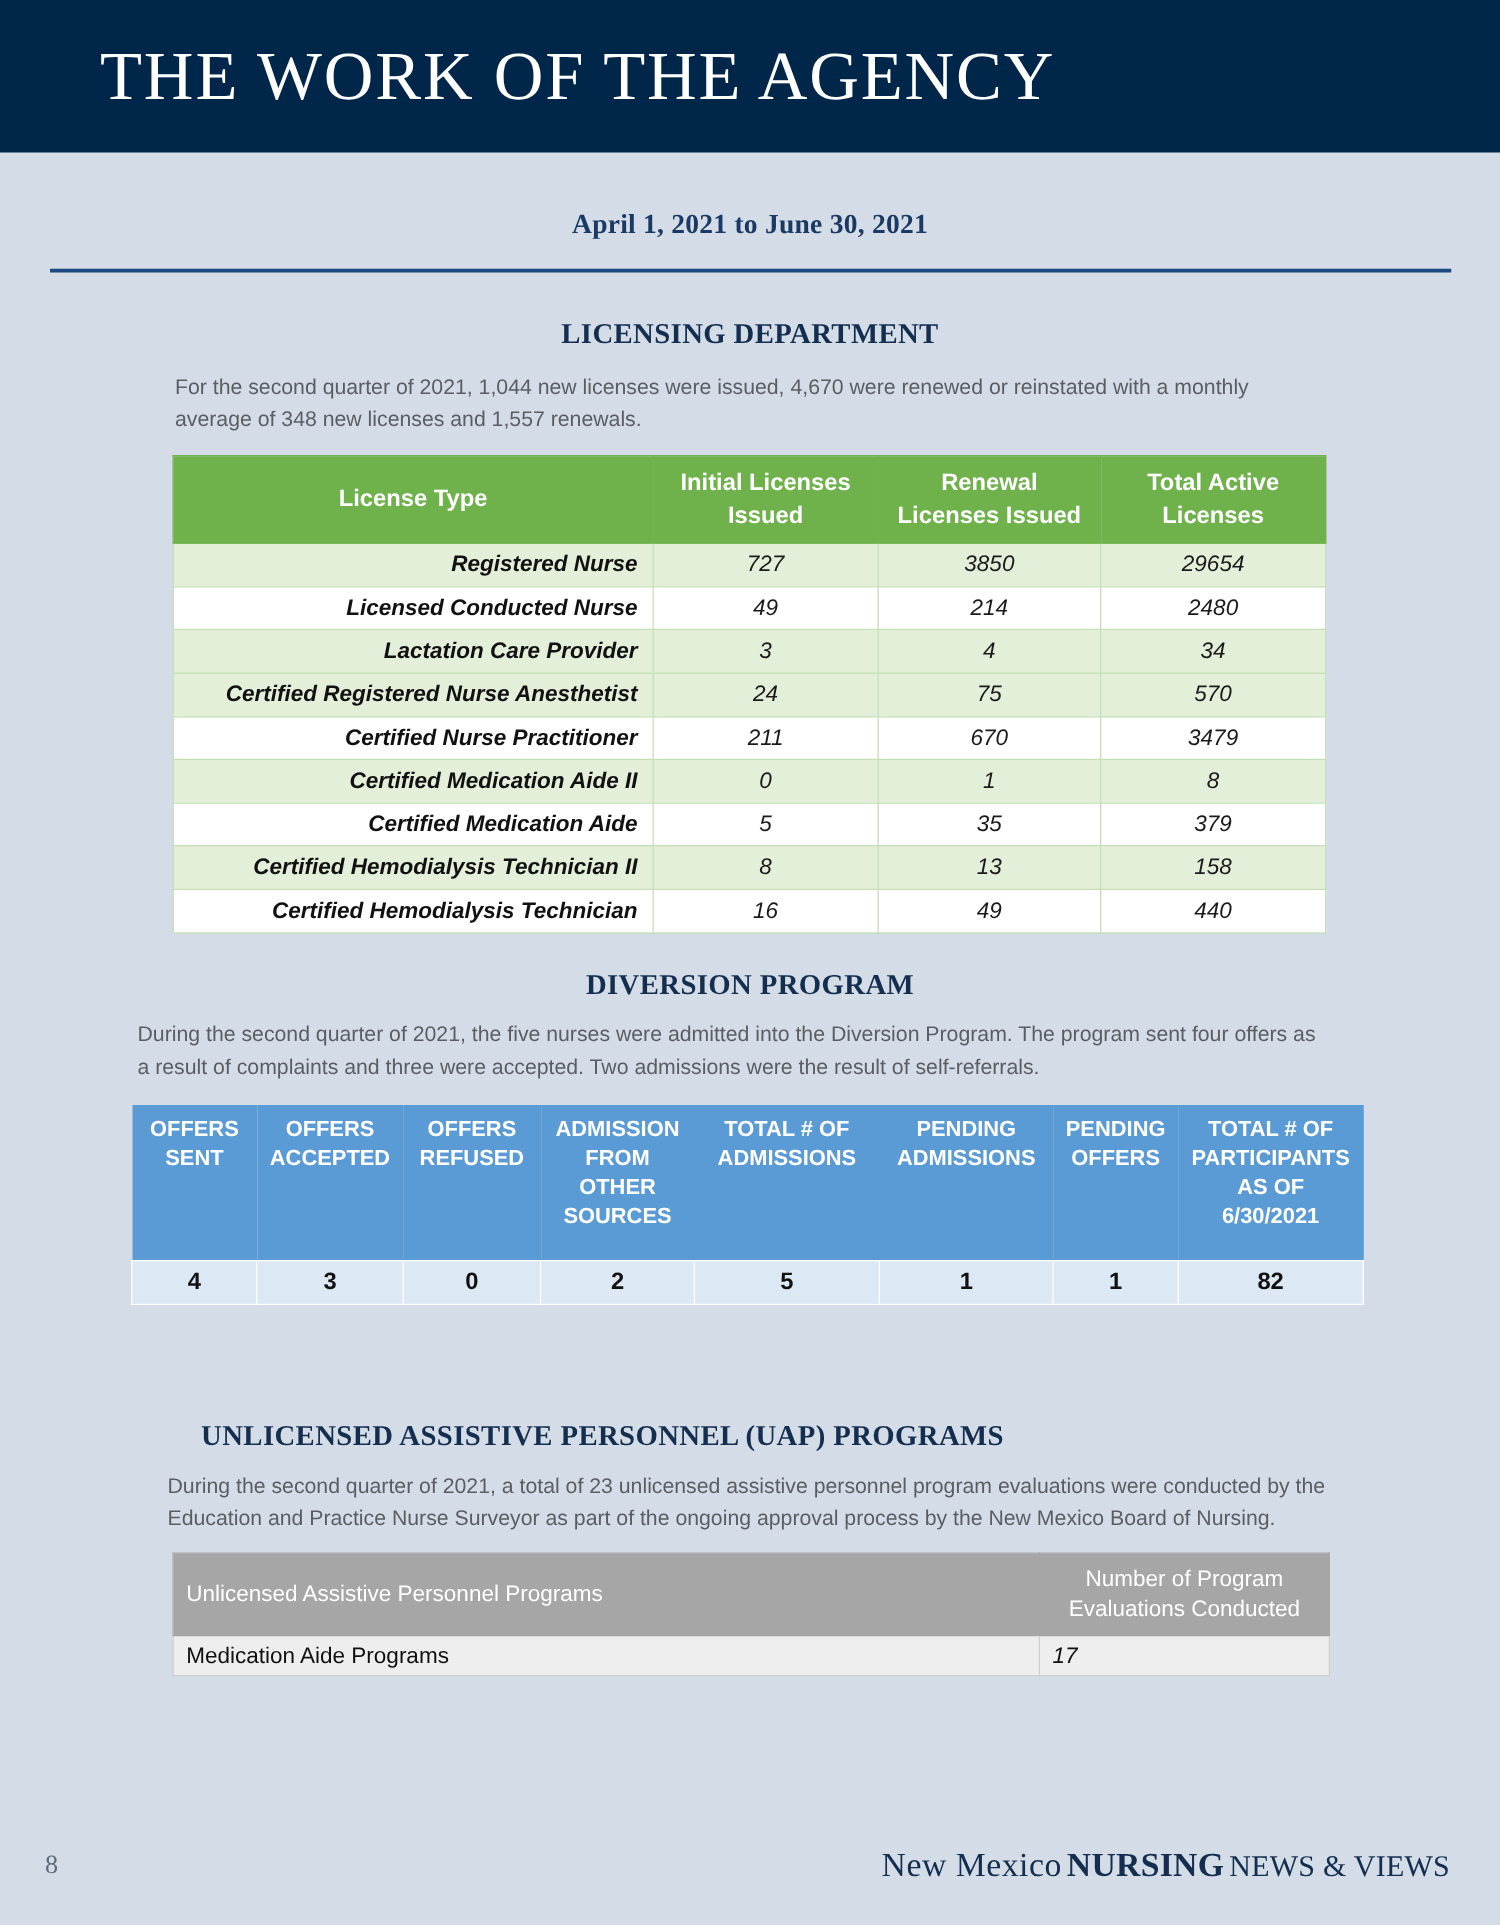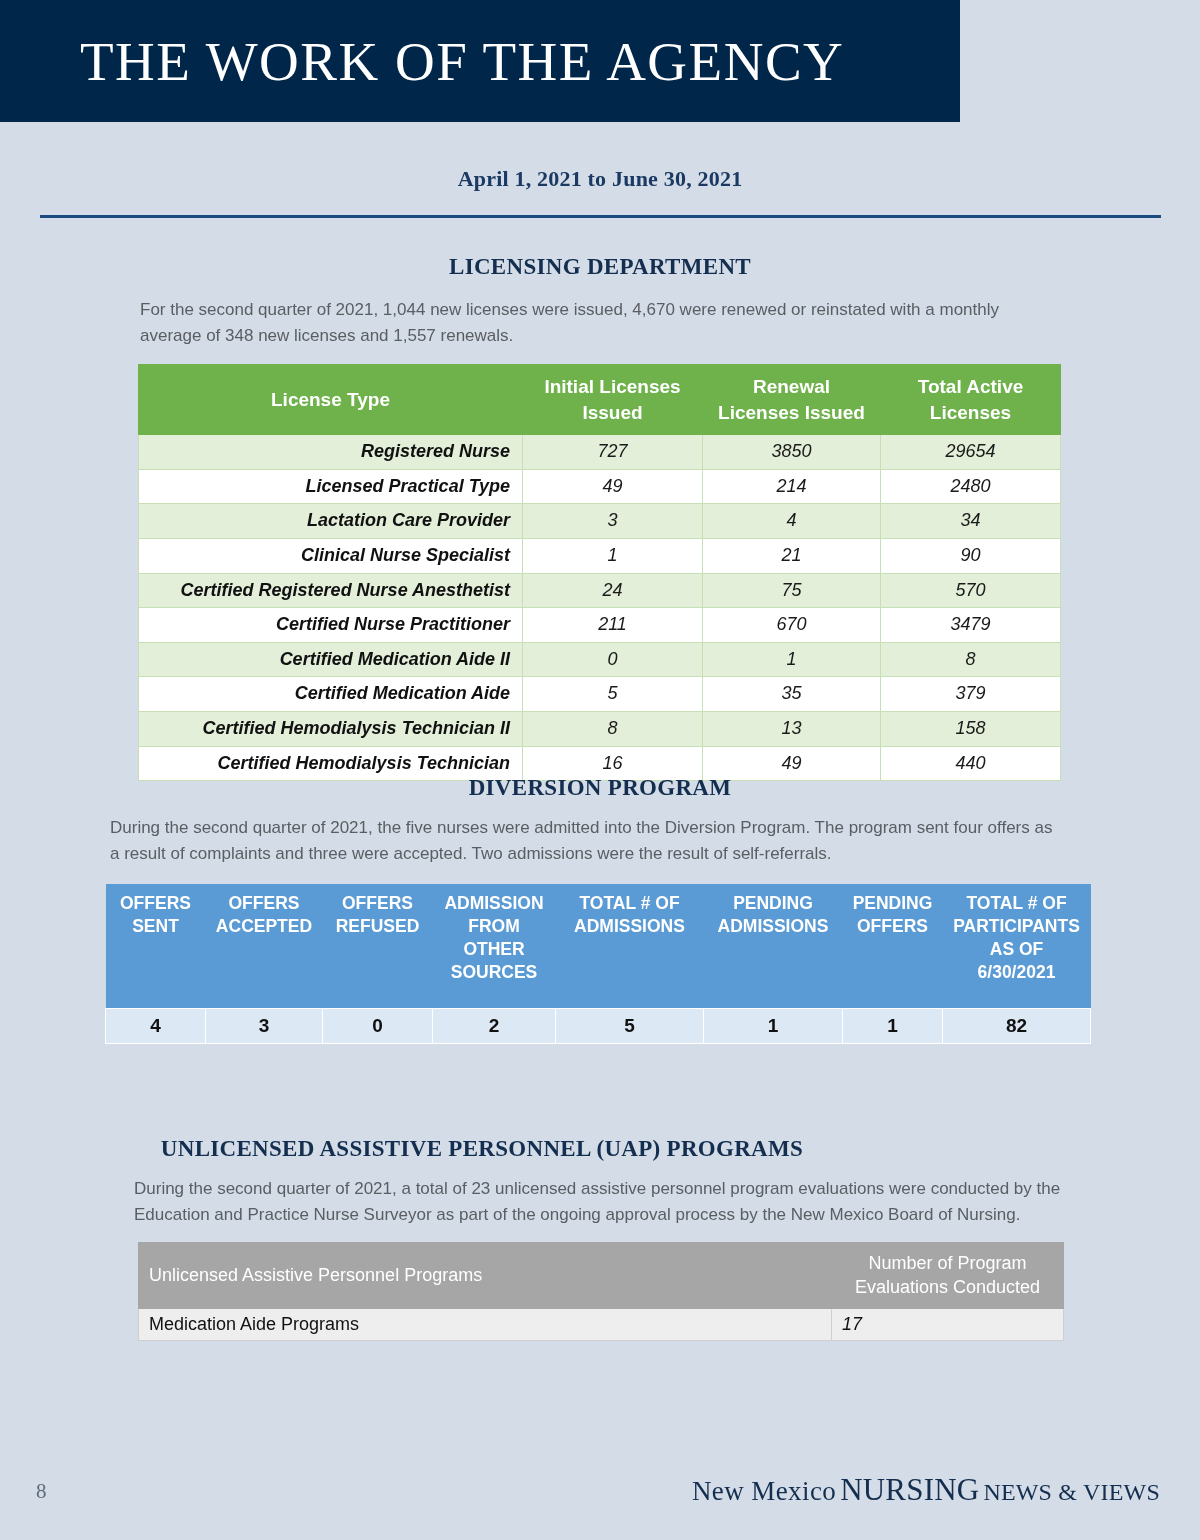--- a/index.html
+++ b/index.html
@@ -9,21 +9,21 @@
     width: 1200px;
     height: 1540px;
     background: #d4dce7;
     font-family: "Liberation Sans", sans-serif;
     position: relative;
     overflow: hidden;
   }
 
   
   .banner {
-    width: 960px;
+    width: 1200px;
     height: 122px;
     background: #00264a;
     position: relative;
   }
   .banner-title {
     position: absolute;
     left: 80px;
     top: 50%;
     transform: translateY(-50%);
     color: #ffffff;
@@ -186,22 +186,22 @@
     bottom: 32px;
     white-space: nowrap;
     color: #132e4f;
     font-family: "Liberation Serif", serif;
   }
   .fl-script {
     font-size: 27px;
     letter-spacing: 0.4px;
   }
   .fl-bold {
-    font-weight: normal;
-    font-size: 31px;
+    font-weight: bold;
+    font-size: 27px;
     letter-spacing: 0.2px;
   }
   .fl-reg {
     font-weight: normal;
     font-size: 24px;
     letter-spacing: 0.2px;
   }
 </style>
 </head>
 <body>
@@ -246,36 +246,30 @@
       </tr>
     </thead>
     <tbody>
       <tr class="alt">
         <td class="rowlabel">Registered Nurse</td>
         <td class="num">727</td>
         <td class="num">3850</td>
         <td class="num">29654</td>
       </tr>
       <tr class="plain">
-        <td class="rowlabel">Licensed Practical Type</td>
+        <td class="rowlabel">Licensed Conducted Nurse</td>
         <td class="num">49</td>
         <td class="num">214</td>
         <td class="num">2480</td>
       </tr>
       <tr class="alt">
         <td class="rowlabel">Lactation Care Provider</td>
         <td class="num">3</td>
         <td class="num">4</td>
         <td class="num">34</td>
-      </tr>
-      <tr class="plain">
-        <td class="rowlabel">Clinical Nurse Specialist</td>
-        <td class="num">1</td>
-        <td class="num">21</td>
-        <td class="num">90</td>
       </tr>
       <tr class="alt">
         <td class="rowlabel">Certified Registered Nurse Anesthetist</td>
         <td class="num">24</td>
         <td class="num">75</td>
         <td class="num">570</td>
       </tr>
       <tr class="plain">
         <td class="rowlabel">Certified Nurse Practitioner</td>
         <td class="num">211</td>

